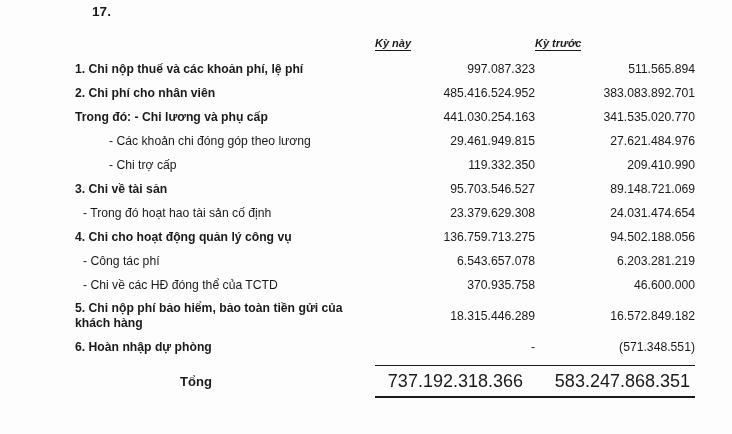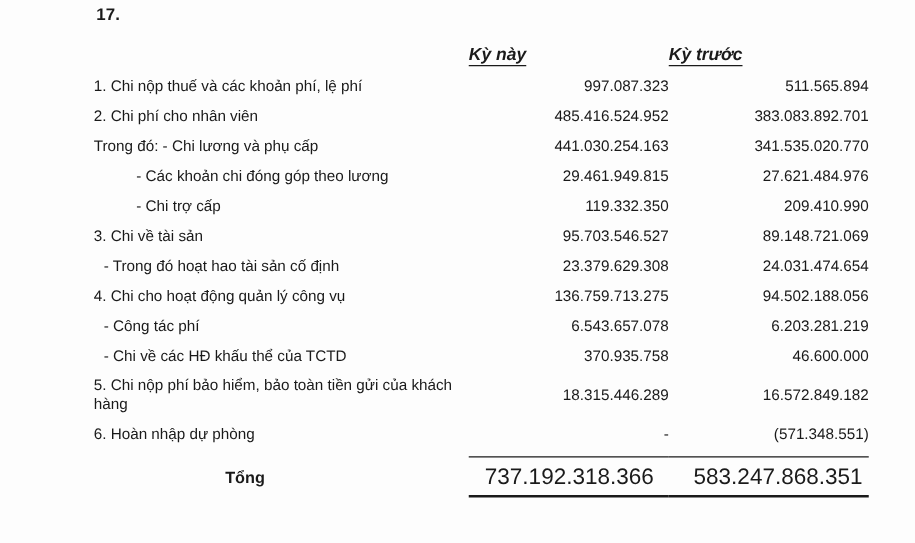--- a/index.html
+++ b/index.html
@@ -13,21 +13,21 @@
     font-family: "Liberation Sans", sans-serif;
     color: #1a1a1a;
     overflow: hidden;
     position: relative;
   }
 
   
   .note-heading {
     position: absolute;
     top: 4px;
-    left: 77px;
+    left: 92px;
     display: flex;
     align-items: baseline;
     font-weight: bold;
     font-size: 13.5px;
     letter-spacing: 0.1px;
   }
   .note-number {
     width: 45px;
     flex: 0 0 45px;
   }
@@ -58,21 +58,21 @@
   
   .hdr-cell {
     height: 27px;
     vertical-align: bottom;
     padding-bottom: 3px;
   }
   .hdr-inner {
     display: inline-block;
     font-style: italic;
     font-weight: bold;
-    font-size: 14px;
+    font-size: 11px;
     border-bottom: 1.4px solid #1a1a1a;
     padding-bottom: 1px;
   }
   .hdr-cur   { text-align: left;  padding-left: 58px; }
   .hdr-prev  { text-align: left;  padding-left: 68px; }
 
   
   .row-cell {
     height: 24px;
     white-space: nowrap;
@@ -81,21 +81,21 @@
 
   .lbl { text-align: left; }
   .val {
     text-align: right;
     padding-right: 12px;
     font-variant-numeric: tabular-nums;
   }
   .val-prev { padding-right: 5px; }
 
   
-  .ind-0 { padding-left: 0px; }
+  .ind-0 { padding-left: 0px; font-weight: bold; }
   .ind-1 { padding-left: 8px; }
   .ind-2 { padding-left: 34px; }
 
   .label-wrap {
     white-space: normal;
     line-height: 1.22;
     max-width: 290px;
     display: block;
   }
 
@@ -204,21 +204,21 @@
       </tr>
       <tr>
         <td class="row-cell lbl">
           <span class="label-wrap ind-1">- Công tác phí</span>
         </td>
         <td class="row-cell val">6.543.657.078</td>
         <td class="row-cell val val-prev">6.203.281.219</td>
       </tr>
       <tr>
         <td class="row-cell lbl">
-          <span class="label-wrap ind-1">- Chi về các HĐ khấu thể của TCTD</span>
+          <span class="label-wrap ind-1">- Chi về các HĐ đóng thể của TCTD</span>
         </td>
         <td class="row-cell val">370.935.758</td>
         <td class="row-cell val val-prev">46.600.000</td>
       </tr>
       <tr>
         <td class="row-cell lbl row-tall">
           <span class="label-wrap ind-0">5. Chi nộp phí bảo hiểm, bảo toàn tiền gửi của khách hàng</span>
         </td>
         <td class="row-cell val row-tall">18.315.446.289</td>
         <td class="row-cell val val-prev row-tall">16.572.849.182</td>

